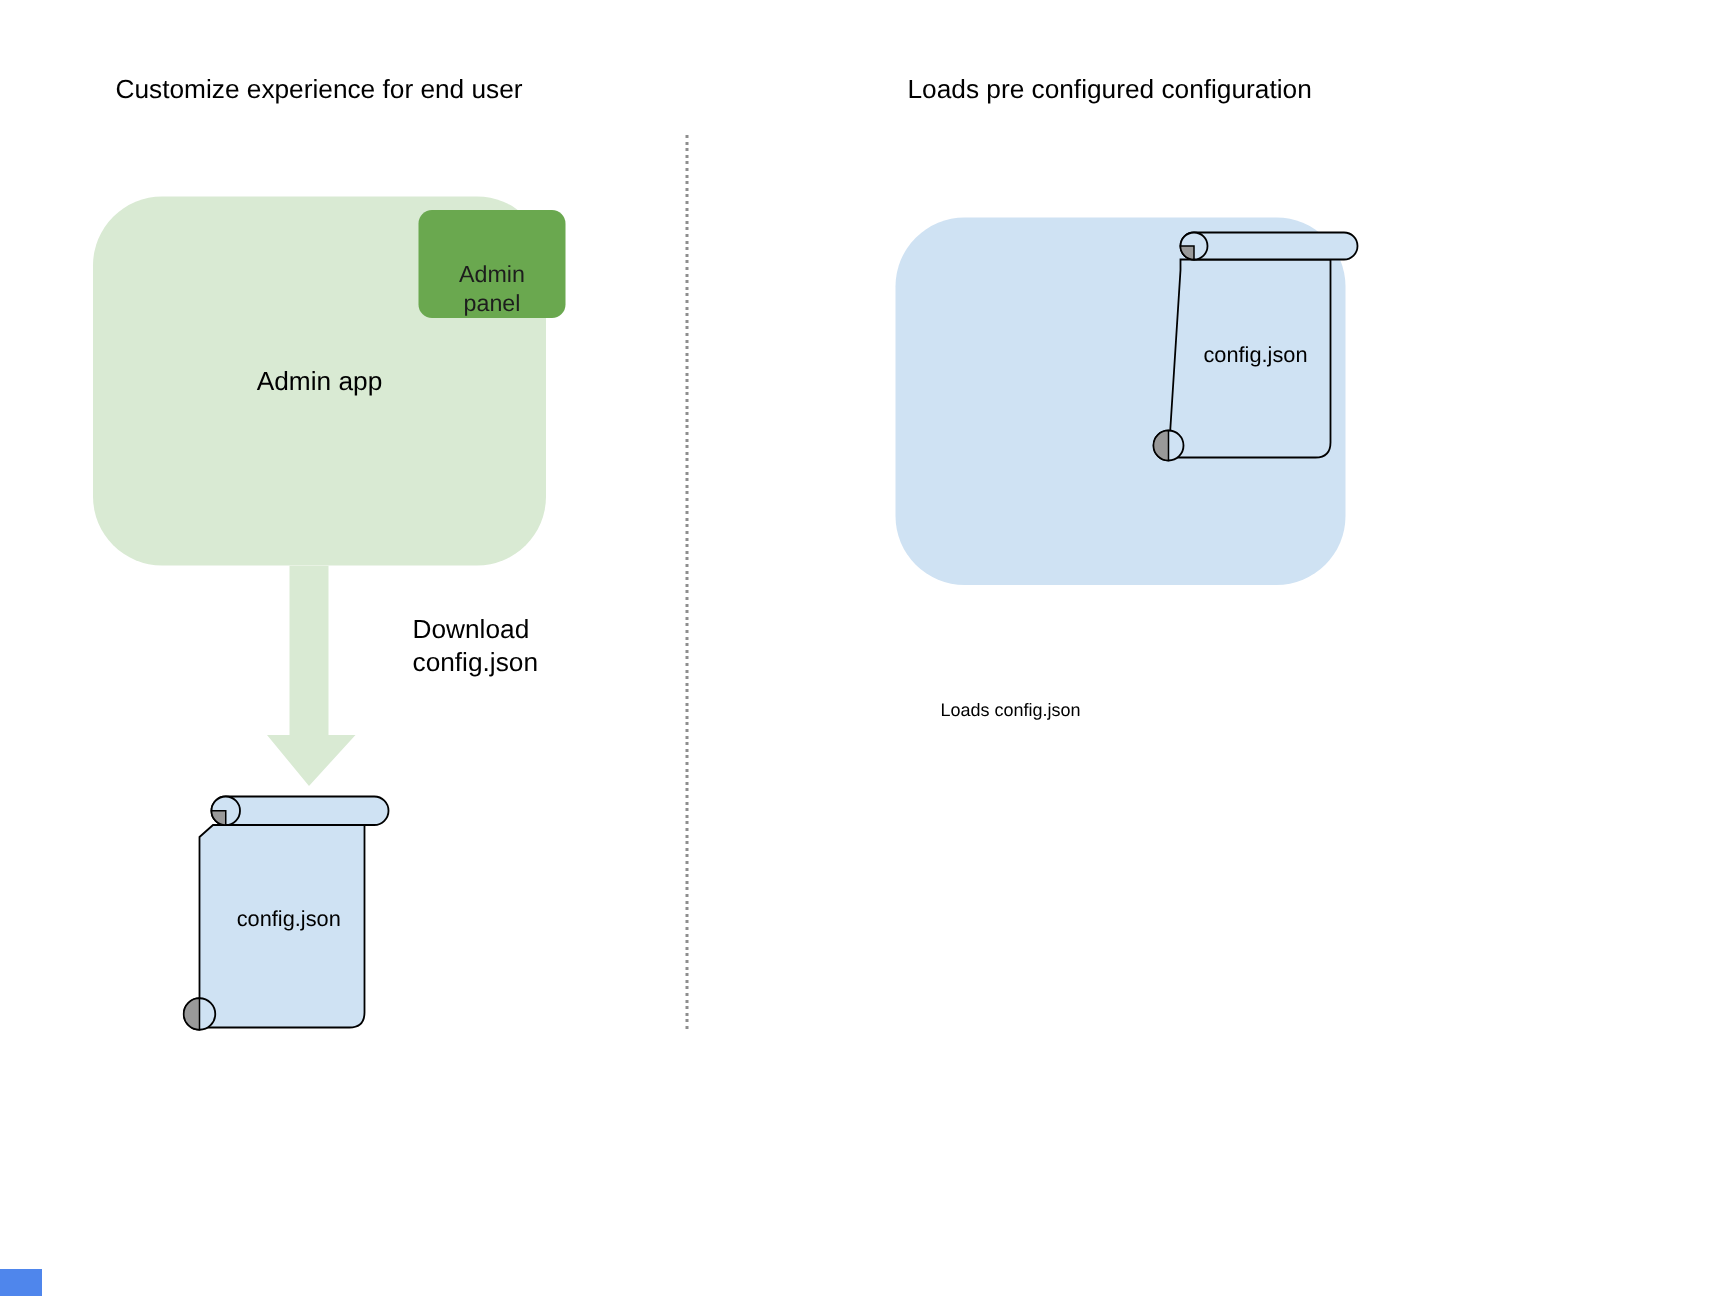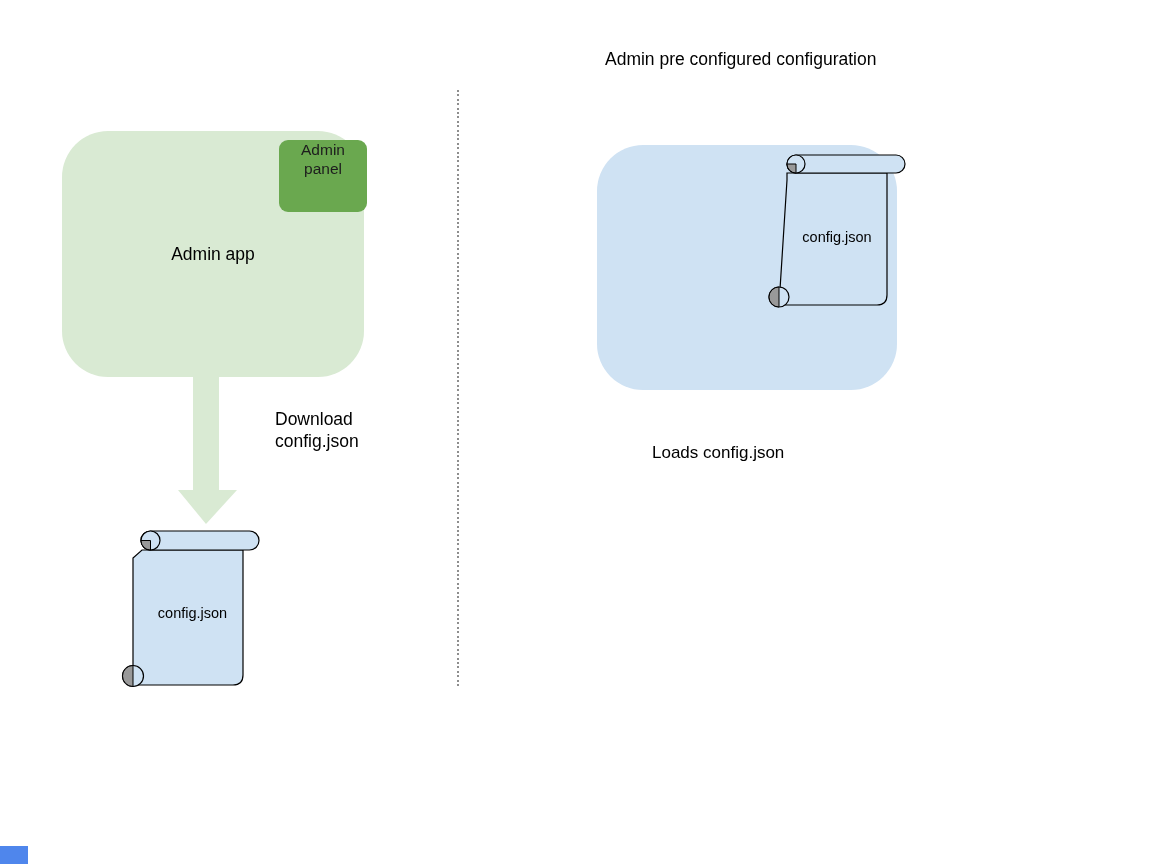--- a/index.html
+++ b/index.html
@@ -17,22 +17,22 @@
     left:457px;top:90px;width:2px;height:597px;
     background:repeating-linear-gradient(to bottom,#8e8e8e 0 2px,transparent 2px 4.4px);
   }
 
   #admin-app{
     left:62px;top:131px;width:302px;height:246px;border-radius:46px;
     background:#d9ead3;display:flex;align-items:center;justify-content:center;
   }
   #admin-app-label{font-size:17.5px;}
   #admin-panel{
-    left:279px;top:140px;width:88px;height:72px;border-radius:9px;
-    background:#6aa84f;display:flex;align-items:flex-start;justify-content:center;
+    left:279px;top:140px;width:98px;height:72px;border-radius:9px;
+    background:#6aa84f;display:flex;align-items:flex-end;justify-content:center;
     text-align:center;
   }
   #admin-panel-label{font-size:15.5px;line-height:19px;width:60px;color:#1d1d1d;}
 
   #download-arrow{left:170px;top:377px;}
   #download-label{
     left:249px;top:408px;font-size:17.5px;line-height:22px;white-space:pre-line;margin-left:26px;
   }
 
   .scroll-svg{overflow:visible;}
@@ -45,30 +45,31 @@
     left:597px;top:145px;width:300px;height:245px;border-radius:46px;
     background:#cfe2f3;
   }
   #demo-app-label{
     left:597px;top:260px;width:206px;text-align:center;font-size:17.5px;line-height:20px;
   }
   #scroll-right-svg{left:765px;top:150px;}
   #scroll-right-label{
     left:787px;top:228px;width:100px;text-align:center;font-size:14.5px;line-height:18px;
   }
-  #loads-caption{left:627px;top:442px;font-size:17px;line-height:22px;white-space:nowrap;margin-left:25px;}
+  #loads-caption{left:627px;top:462px;font-size:12px;line-height:22px;white-space:nowrap;}
 
   #corner-marker{left:0;top:846px;width:28px;height:18px;background:#4f86ec;}
 </style>
 </head>
 <body>
 
 <div id="canvas">
 
-  <div id="title-right" class="abs title">Admin pre configured configuration</div>
+  <div id="title-left" class="abs title">Customize experience for end user</div>
+  <div id="title-right" class="abs title">Loads pre configured configuration</div>
 
   <div id="divider" class="abs"></div>
 
   <div id="admin-app" class="abs" style="background-color: rgb(217, 234, 211);">
     <span id="admin-app-label">Admin app</span>
   </div>
   <div id="admin-panel" class="abs" style="background-color: rgb(106, 168, 79);">
     <span id="admin-panel-label">Admin panel</span>
   </div>
 

